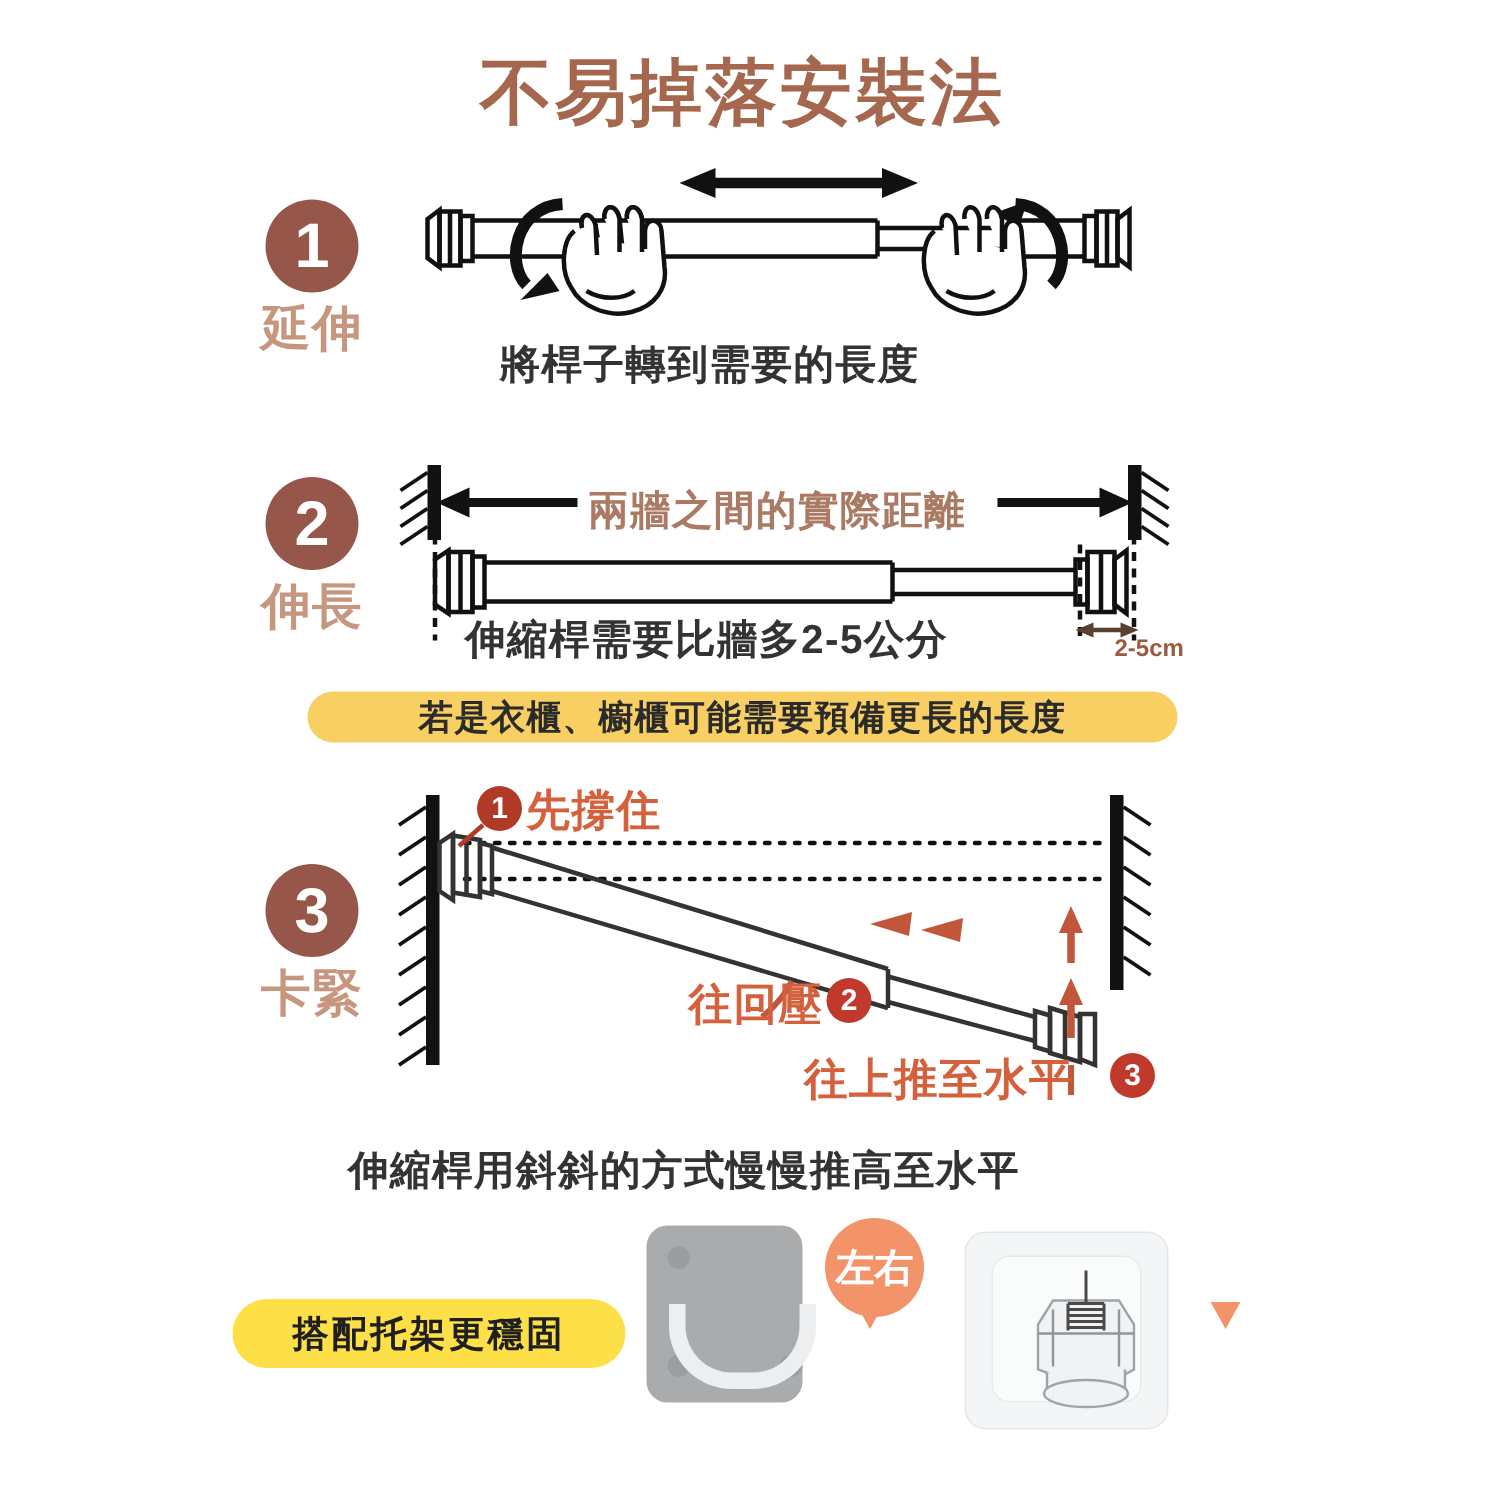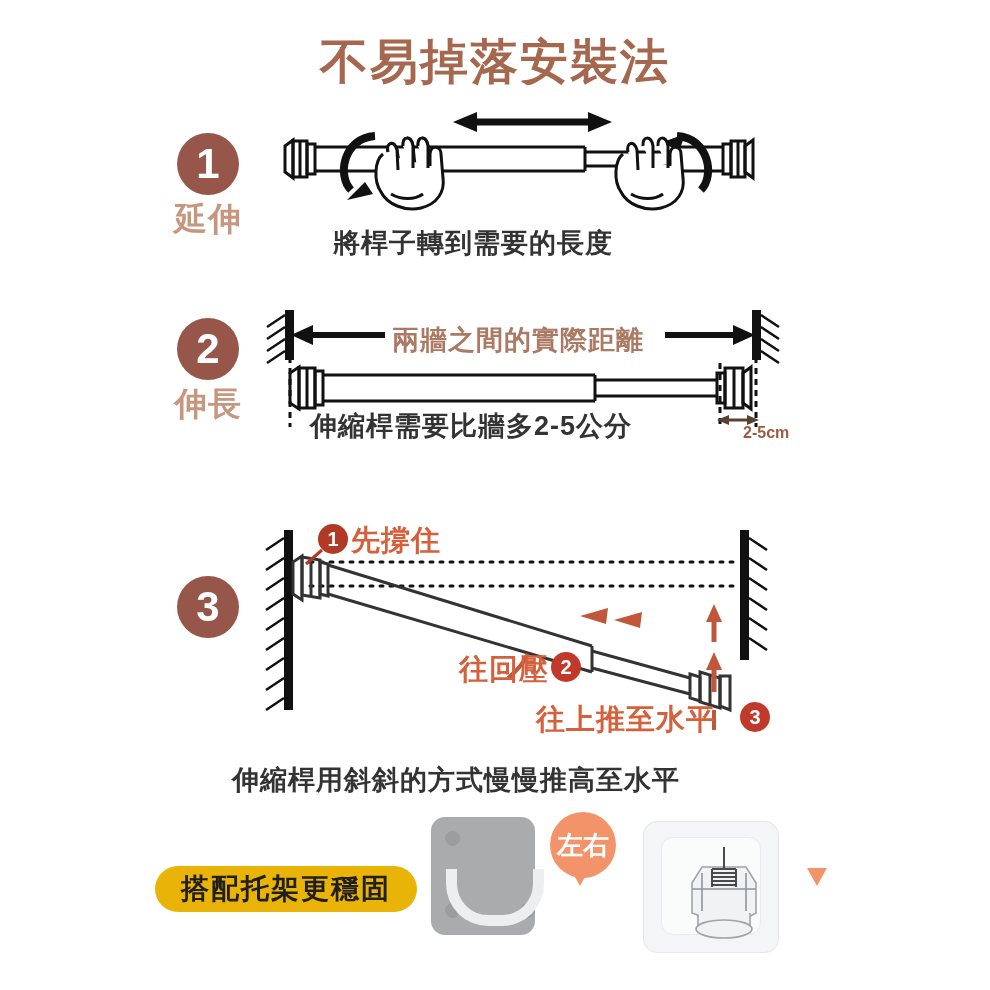--- a/index.html
+++ b/index.html
@@ -43,22 +43,22 @@
   }
 
   
   .pill{
     position:absolute;background:#f7cf62;border-radius:22px;
     color:#2b2b2b;font-size:23px;font-weight:bold;
     display:flex;align-items:center;justify-content:center;
     white-space:nowrap;letter-spacing:1px;
   }
   .pill-big{
-    position:absolute;background:#eab308;border-radius:26px;
-    color:#1f1f1f;font-size:28px;font-weight:bold;
+    position:absolute;background:#fde047;border-radius:26px;
+    color:#1f1f1f;font-size:24px;font-weight:bold;
     display:flex;align-items:center;justify-content:center;
     white-space:nowrap;letter-spacing:2px;
   }
 
   
   .ann-orange{
     position:absolute;font-size:29px;font-weight:bold;color:#d4603c;
     white-space:nowrap;letter-spacing:1px;
   }
   .num-bubble{
@@ -241,23 +241,27 @@
       <polygon points="494,115 482,110 482,120" stroke="none"></polygon>
     </g>
   </svg>
 
   <div class="caption-brown" style="left:392px;top:322px;">兩牆之間的實際距離</div>
 
   <div class="caption" style="left:310px;top:408px;">伸縮桿需要比牆多2-5公分</div>
 
   <div class="tiny-brown" style="left:743px;top:424px;">2-5cm</div>
 
+  <div class="pill" style="left:205px;top:461px;width:580px;height:34px;">
+    <span>若是衣櫃、櫥櫃可能需要預備更長的長度</span>
+  </div>
 
   <div class="step-badge" style="left:153px;top:576px;">
     <div class="step-circle">3</div>
+    <div class="step-label">卡緊</div>
   </div>
 
   <svg class="illus" style="left:262px;top:524px;" width="530" height="230" viewBox="0 0 530 230">
 
     <rect x="22" y="6" width="9" height="180" fill="#111"></rect>
     <g stroke="#111" stroke-width="2.5">
       <line x1="22" y1="14" x2="4" y2="26"></line>
       <line x1="22" y1="34" x2="4" y2="46"></line>
       <line x1="22" y1="54" x2="4" y2="66"></line>
       <line x1="22" y1="74" x2="4" y2="86"></line>

